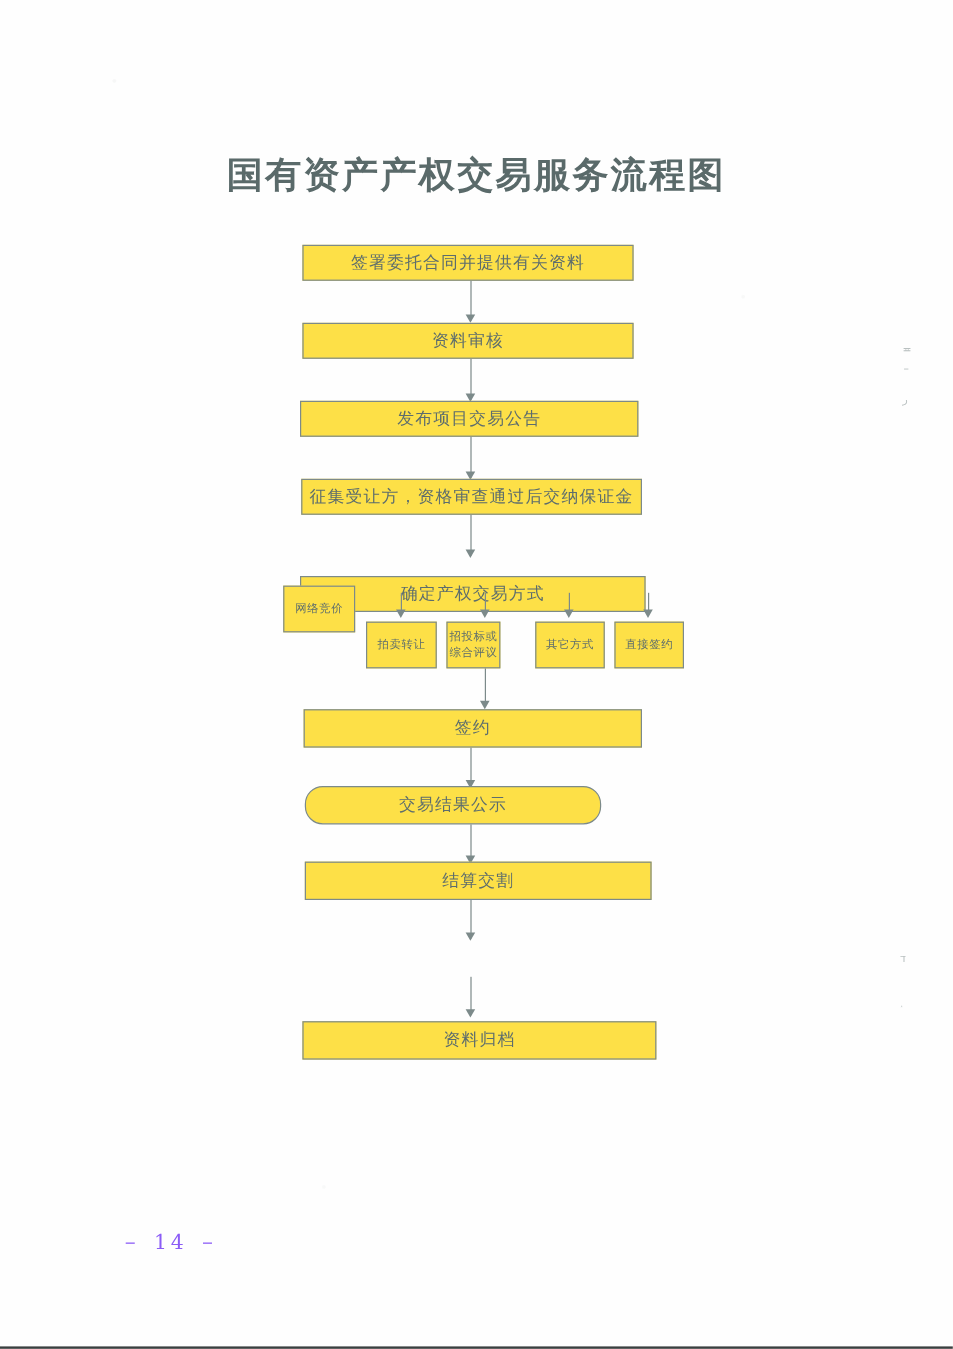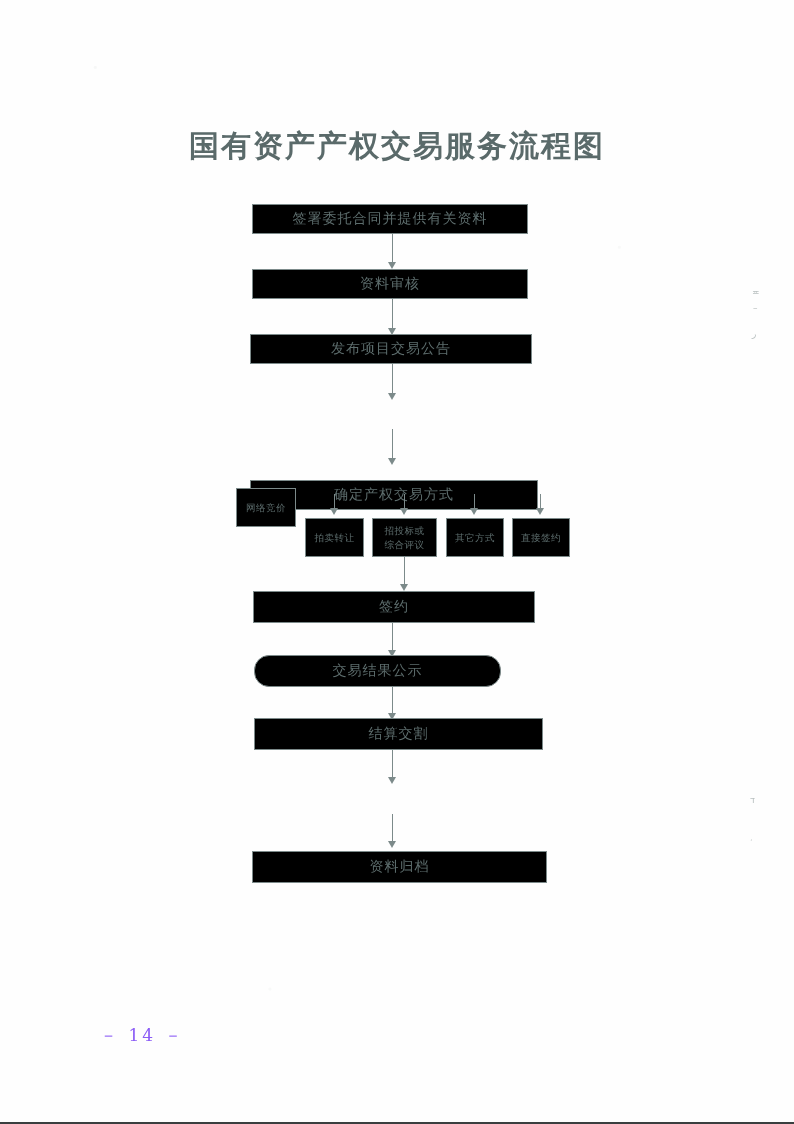--- a/index.html
+++ b/index.html
@@ -65,26 +65,26 @@
     position: absolute;
     left: 0;
     top: 0;
     width: 794px;
     height: 1124px;
   }
   .node {
     position: absolute;
     box-sizing: border-box;
     border: 1.2px solid #7c8a8a;
-    background: #000000;
+    background: #fde047;
     display: flex;
     align-items: center;
     justify-content: center;
     text-align: center;
-    font-family: Liberation Sans, sans-serif;
+    font-family: Liberation Mono, monospace;
     color: #5d6d6d;
     letter-spacing: 1px;
   }
   .node.main {
     font-size: 14px;
   }
   .node.branch {
     font-size: 9.5px;
     letter-spacing: .5px;
     line-height: 1.45;
@@ -133,20 +133,21 @@
     <div class="arrow" style="left:388px; top:262px;"></div>
 
     <div class="node main" style="left:252px; top:269px; width:276px; height:30px;">资料审核</div>
     <div class="conn v" style="left:392px; top:299px; height:34px;"></div>
     <div class="arrow" style="left:388px; top:328px;"></div>
 
     <div class="node main" style="left:250px; top:334px; width:282px; height:30px;">发布项目交易公告</div>
     <div class="conn v" style="left:392px; top:364px; height:34px;"></div>
     <div class="arrow" style="left:388px; top:393px;"></div>
 
+    <div class="node main" style="left:251px; top:399px; width:284px; height:30px;">征集受让方，资格审查通过后交纳保证金</div>
     <div class="conn v" style="left:392px; top:429px; height:34px;"></div>
     <div class="arrow" style="left:388px; top:458px;"></div>
 
     <div class="node main" style="left:250px; top:464px; width:288px; height:30px;margin-top:16px;">确定产权交易方式</div>
 
     <div class="conn v" style="left:265px; top:494px; height:17px;"></div>
     <div class="arrow" style="left:261px; top:508px;"></div>
     <div class="conn v" style="left:334px; top:494px; height:17px;"></div>
     <div class="arrow" style="left:330px; top:508px;"></div>
     <div class="conn v" style="left:404px; top:494px; height:17px;"></div>
@@ -155,21 +156,21 @@
     <div class="arrow" style="left:470px; top:508px;"></div>
     <div class="conn v" style="left:540px; top:494px; height:17px;"></div>
     <div class="arrow" style="left:536px; top:508px;"></div>
 
     <div class="node branch" style="left:236px; top:488px; width:60px; height:39px;">
       <span>网络竞价</span>
     </div>
     <div class="node branch" style="left:305px; top:518px; width:59px; height:39px;">
       <span>拍卖转让</span>
     </div>
-    <div class="node branch" style="left:372px; top:518px; width:65px; height:39px;">
+    <div class="node branch" style="left:372px; top:518px; width:45px; height:39px;">
       <span>招投标或</span>
       <span class="line2">综合评议</span>
     </div>
     <div class="node branch" style="left:446px; top:518px; width:58px; height:39px;">
       <span>其它方式</span>
     </div>
     <div class="node branch" style="left:512px; top:518px; width:58px; height:39px;">
       <span>直接签约</span>
     </div>
 

